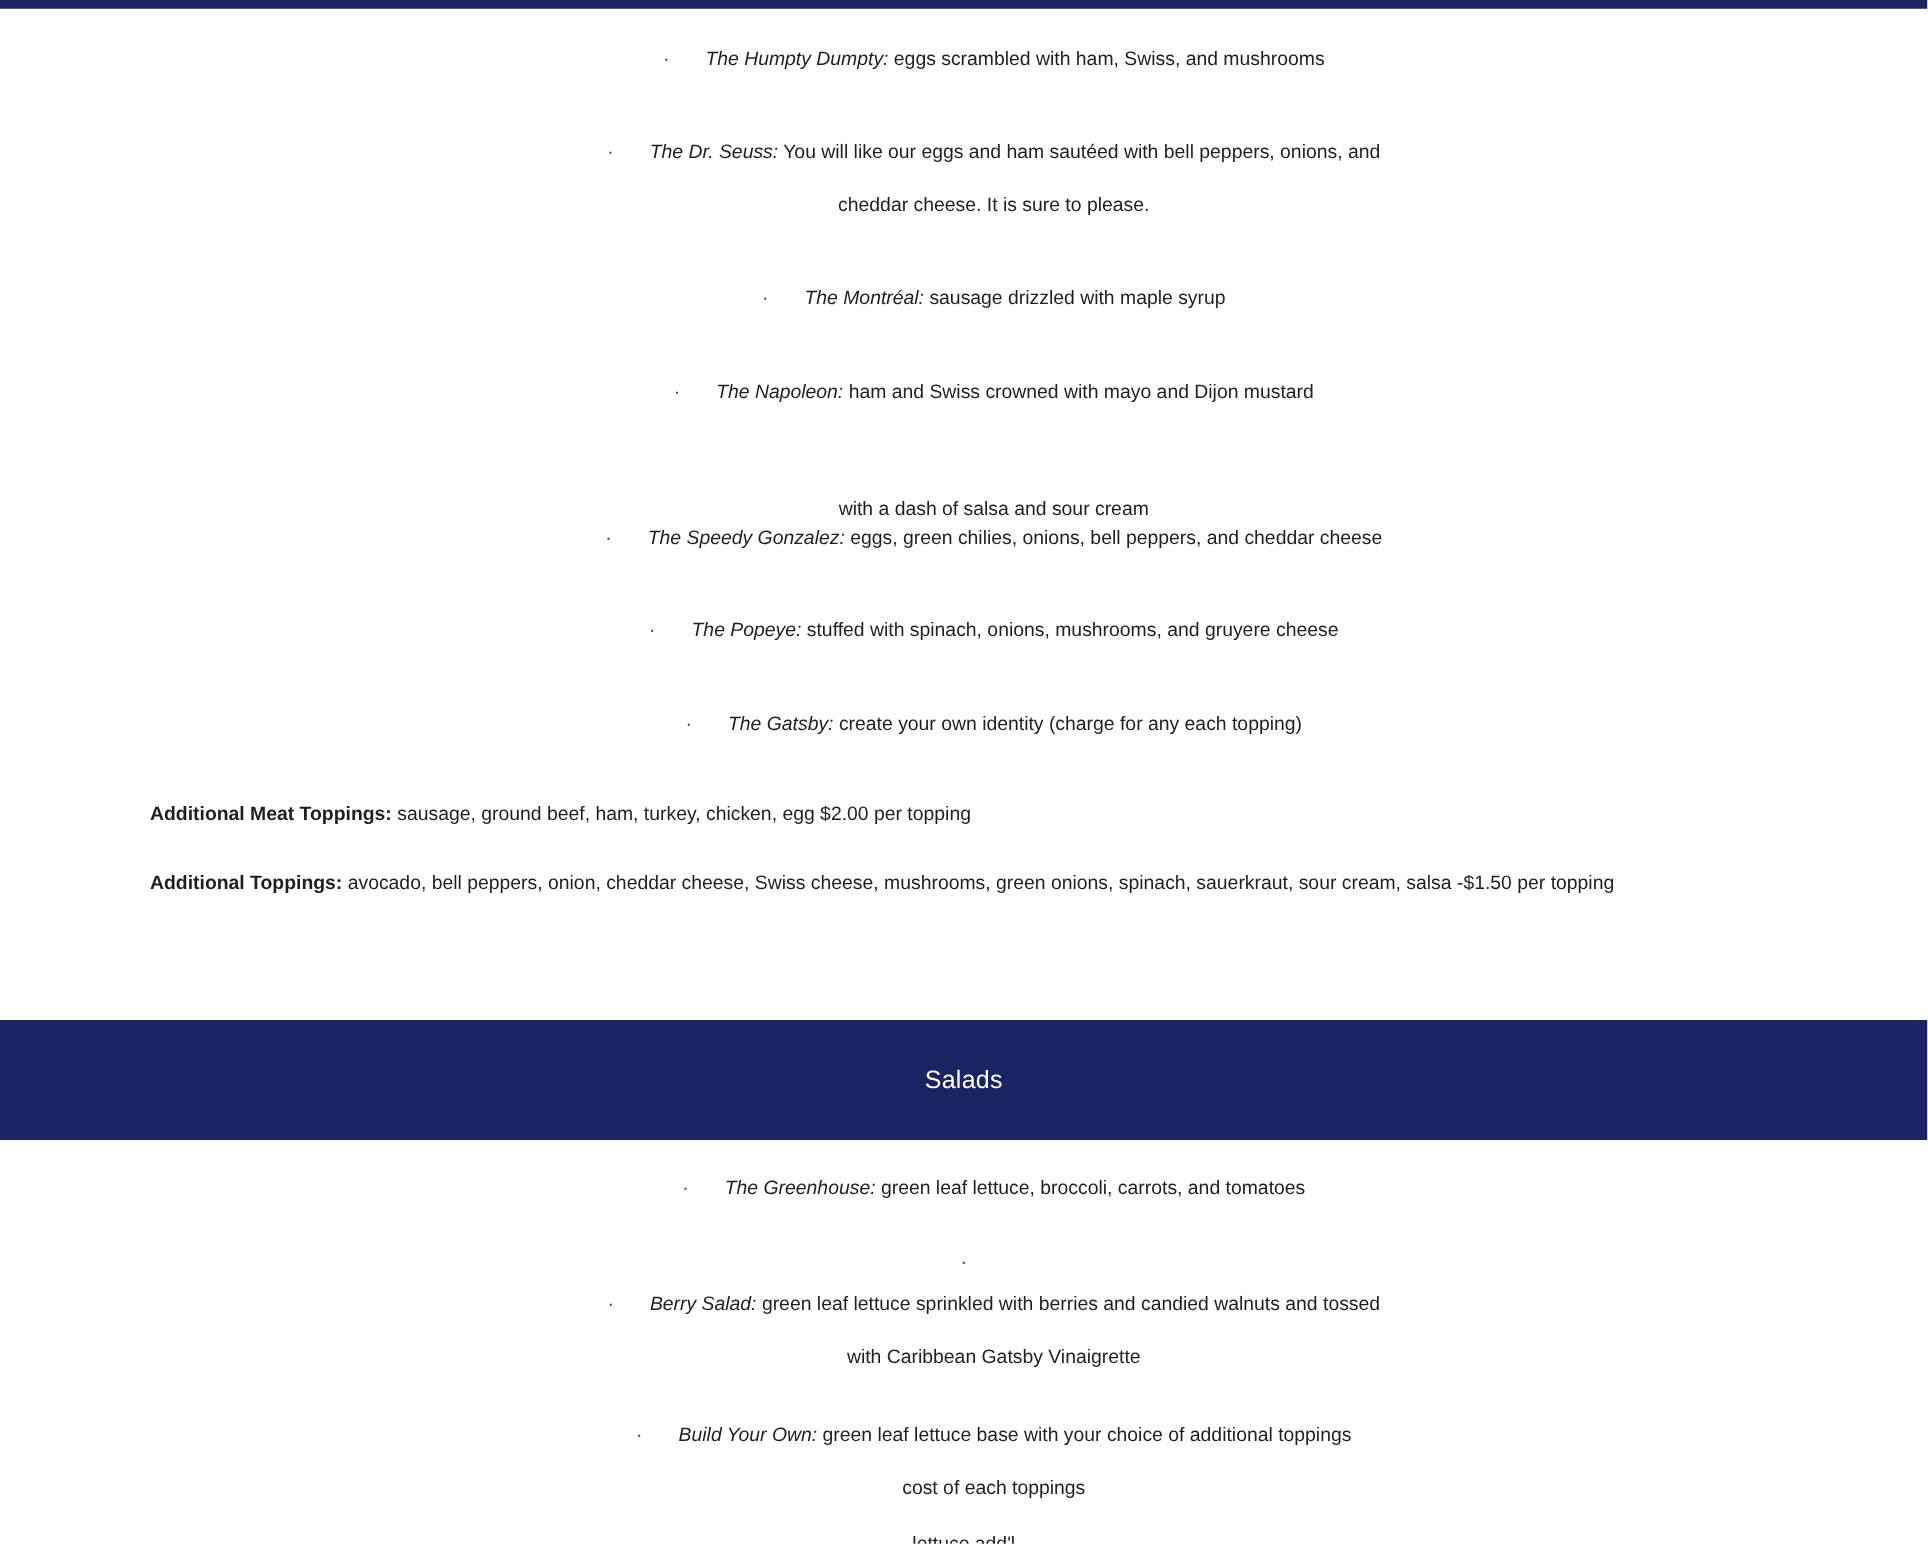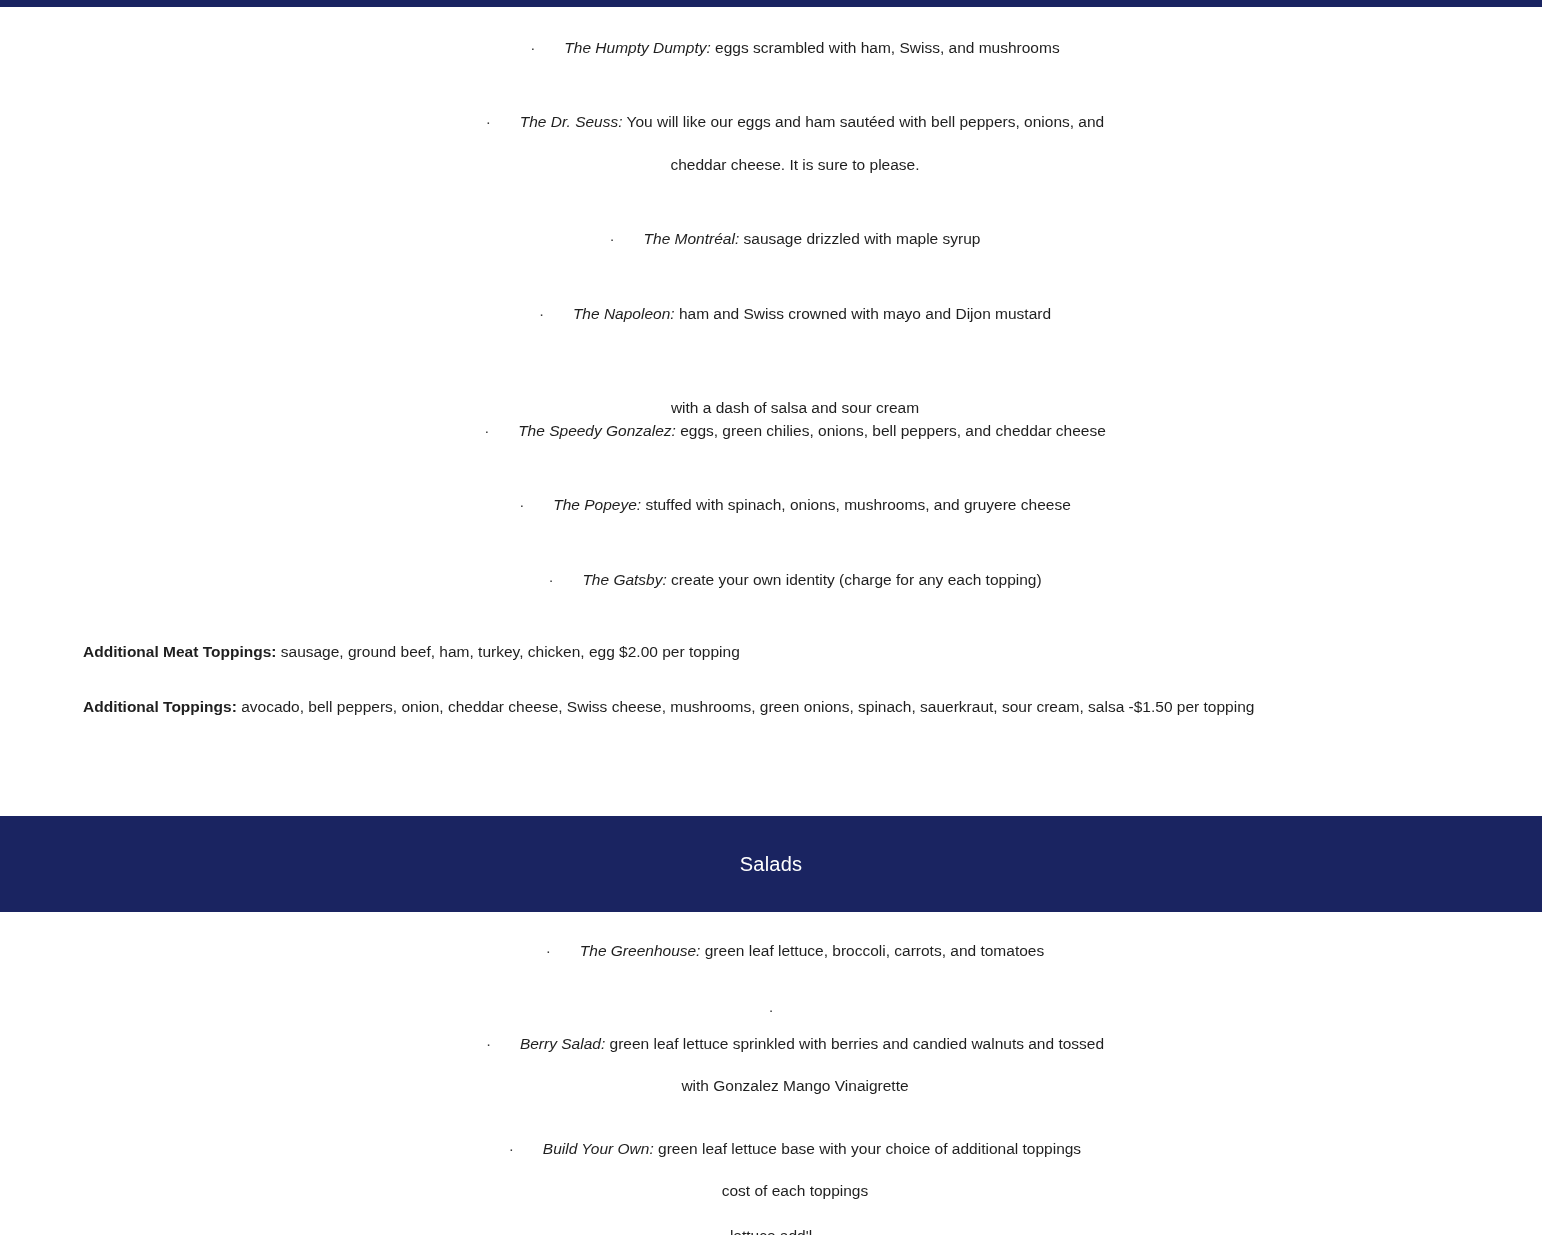--- a/index.html
+++ b/index.html
@@ -55,21 +55,21 @@
   .name {
     font-style: italic;
   }
 
   .desc { }
   .spacer-md { height: 52px; }
 
   
   .toppings {
     text-align: left;
-    padding-left: 83px;
+    padding-left: 120px;
     font-size: 15.5px;
     line-height: 1.45;
     color: #1f1f1f;
   }
   .toppings .label {
     font-weight: bold;
   }
 
   
   .banner {
@@ -203,21 +203,21 @@
   <div class="empty-bullet">
     <span>·</span>
   </div>
 
   <div style="height:14px"></div>
 
   <div class="item">
     <span class="line">
       <span class="bullet">·</span><span class="name">Berry Salad:</span><span class="desc"> green leaf lettuce sprinkled with berries and candied walnuts and tossed</span>
     </span>
-    <span class="line" style="margin-top:20px">with Gonzalez Mango Vinaigrette</span>
+    <span class="line" style="margin-top:20px">with Caribbean Gatsby Vinaigrette</span>
   </div>
 
   <div style="height:40px"></div>
 
   <div class="item">
     <span class="line">
       <span class="bullet">·</span><span class="name">Build Your Own:</span><span class="desc">  green leaf lettuce base with your choice of additional toppings</span>
     </span>
     <span class="line" style="margin-top:20px">cost of each  toppings</span>
   </div>

